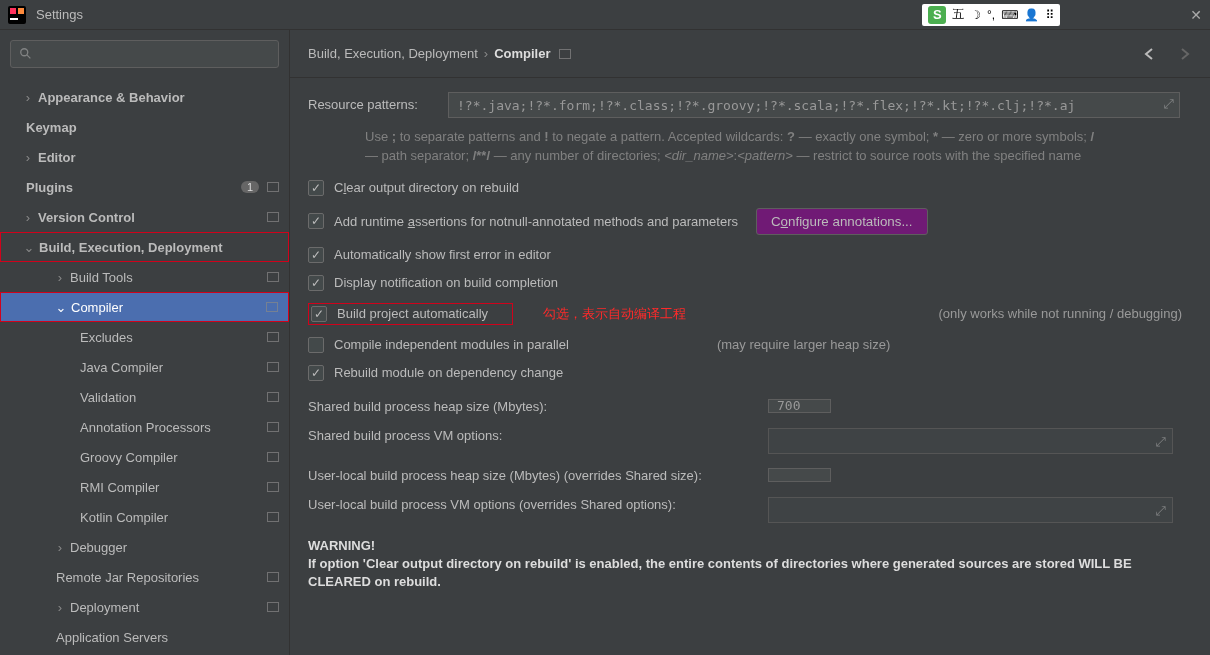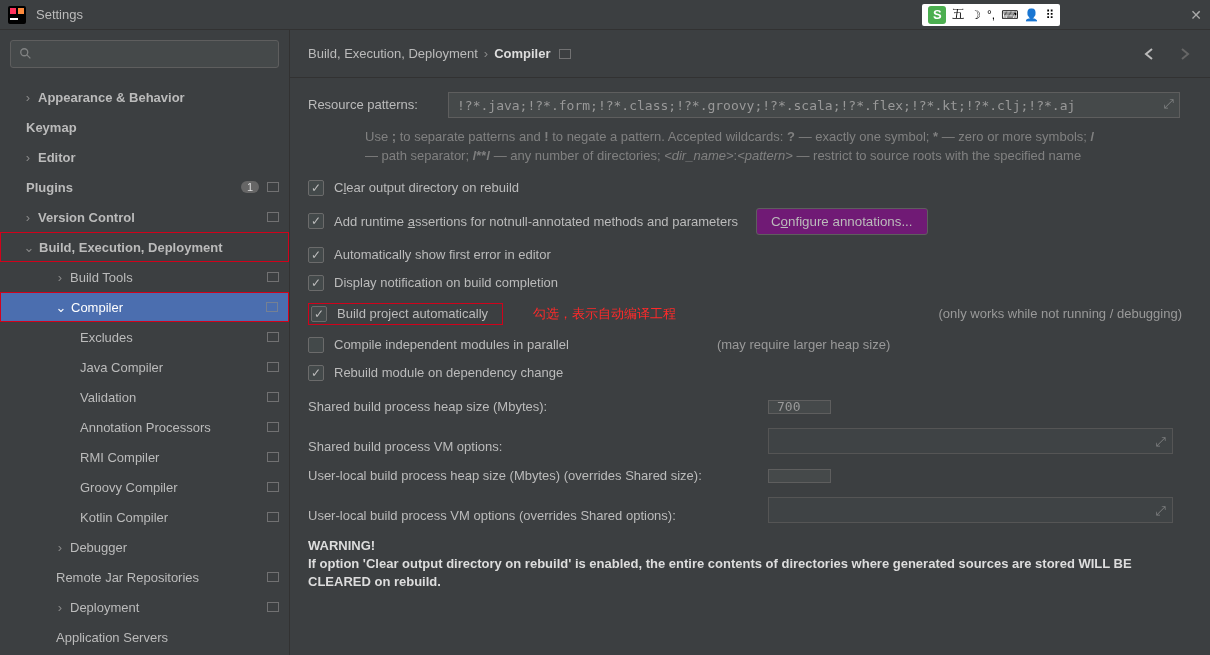--- a/index.html
+++ b/index.html
@@ -104,26 +104,26 @@
   content: "✓"; color: #bbb; font-size: 12px; line-height: 1;
 }
 .ck-label { color: #bbb; cursor: pointer; }
 .btn {
   background: #701a75; border: 1px solid #5e5e5e; color: #bbb;
   padding: 5px 14px; border-radius: 3px; cursor: pointer;
   margin-left: 18px;
 }
 .auto-wrap { display: flex; align-items: center; margin-bottom: 12px; }
 .auto-box {
-  border: 1px solid #d0021b; padding: 2px 14px 2px 2px;
+  border: 1px solid #d0021b; padding: 2px 24px 2px 2px;
   display: flex; align-items: center;
 }
 .anno { color: #ff2a2a; margin-left: 30px; font-size: 13px; }
 .right-hint { margin-left: auto; margin-right: 10px; color: #999; }
-.form-row { display: flex; align-items: flex-end; margin-bottom: 14px; }
+.form-row { display: flex; align-items: flex-start; margin-bottom: 14px; }
 .form-label { width: 460px; color: #bbb; }
 .num-input { width: 63px; height: 14px; }
 .wide-input {
   width: 405px; height: 26px; background: #3f4345;
   border: 1px solid #555; position: relative;
 }
 .wide-input .expand-icon { right: 6px; top: 5px; }
 .warning {
   color: #ddd; font-weight: bold; margin-top: 6px; line-height: 1.4;
   font-size: 13px;
@@ -212,25 +212,25 @@
         </div>
       <div class="tree-item pad-4">
           <span class="label">Validation</span>
           <span class="proj-icon"></span>
         </div>
       <div class="tree-item pad-4">
           <span class="label">Annotation Processors</span>
           <span class="proj-icon"></span>
         </div>
       <div class="tree-item pad-4">
+          <span class="label">Groovy Compiler</span>
+          <span class="proj-icon"></span>
+        </div>
+      <div class="tree-item pad-4">
           <span class="label">RMI Compiler</span>
-          <span class="proj-icon"></span>
-        </div>
-      <div class="tree-item pad-4">
-          <span class="label">Groovy Compiler</span>
           <span class="proj-icon"></span>
         </div>
       <div class="tree-item pad-4">
           <span class="label">Kotlin Compiler</span>
           <span class="proj-icon"></span>
         </div>
       <div class="tree-item pad-3">
           <span class="arrow">›</span>
           <span class="label">Debugger</span>
         </div>

